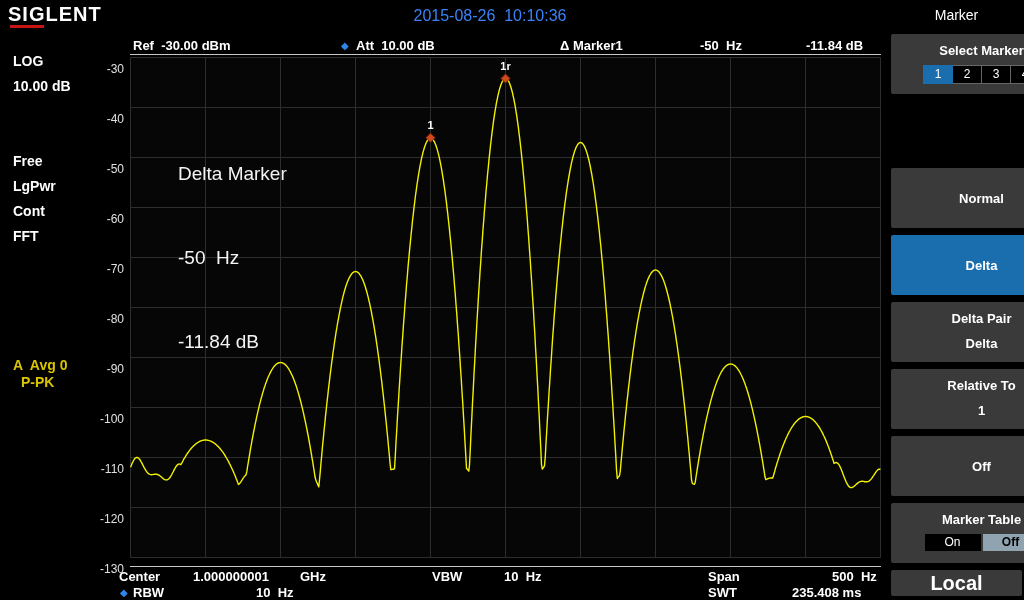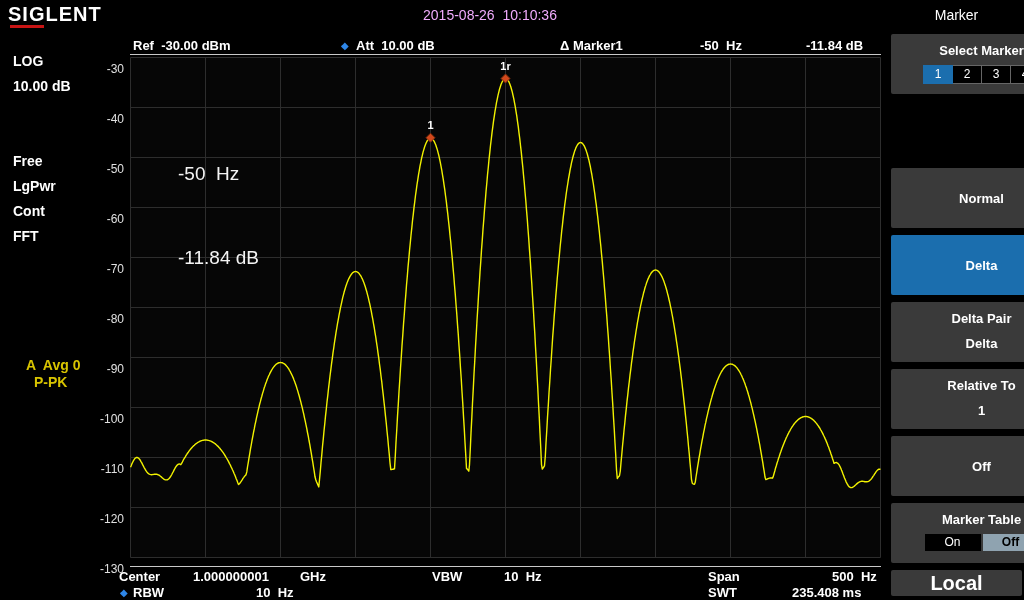--- a/index.html
+++ b/index.html
@@ -2,25 +2,25 @@
 <html><head>
 <meta charset="utf-8">
 <style>
   html,body{margin:0;padding:0;background:#000;}
   #root{position:relative;width:1024px;height:600px;background:#000;overflow:hidden;
         font-family:"Liberation Sans",sans-serif;color:#fff;}
 
   
   .logo{position:absolute;left:8px;top:3px;font-size:20px;font-weight:bold;letter-spacing:1px;color:#fff;}
   .logo-accent{position:absolute;left:10px;top:25px;width:34px;height:3px;background:#c81414;}
-  .datetime{position:absolute;left:0;top:7px;width:980px;text-align:center;font-size:14px;color:#f0abfc;white-space:pre;}
+  .datetime{position:absolute;left:0;top:7px;width:980px;text-align:center;font-size:16px;color:#3b82f6;white-space:pre;}
 
   
   .sb{position:absolute;font-size:14px;font-weight:bold;color:#fff;white-space:pre;}
-  .sb.yellow{color:#d8c400;margin-left:13px;}
+  .sb.yellow{color:#d8c400;}
 
   
   .hdr{position:absolute;top:38px;font-size:13px;font-weight:bold;color:#fff;white-space:pre;}
   .mini-diamond{position:absolute;font-size:10px;color:#2e86e8;font-weight:normal;}
 
   
   #trace-svg{position:absolute;left:130px;top:57px;background:#060606;}
   .hline{position:absolute;left:130px;width:751px;height:1px;background:#c8c8c8;}
   #ylabels{position:absolute;left:86px;top:13px;width:40px;height:600px;}
   .ytick{position:absolute;left:0;width:38px;text-align:right;font-size:12px;color:#e0e0e0;}
@@ -117,20 +117,21 @@
       <div class="ytick" style="top: 249px;">-70</div>
       <div class="ytick" style="top: 299px;">-80</div>
       <div class="ytick" style="top: 349px;">-90</div>
       <div class="ytick" style="top: 399px;">-100</div>
       <div class="ytick" style="top: 449px;">-110</div>
       <div class="ytick" style="top: 499px;">-120</div>
       <div class="ytick" style="top: 549px;">-130</div>
     </div>
 
   <div class="annotation">
+    <div>Delta Marker</div>
     <div>-50  Hz</div>
     <div>-11.84 dB</div>
   </div>
 
   <span class="ftr" style="left:119px;top:569px;">Center</span>
   <span class="ftr" style="left:193px;top:569px;">1.000000001</span>
   <span class="ftr" style="left:300px;top:569px;">GHz</span>
   <span class="ftr" style="left:432px;top:569px;">VBW</span>
   <span class="ftr" style="left:504px;top:569px;">10  Hz</span>
   <span class="ftr" style="left:708px;top:569px;">Span</span>

